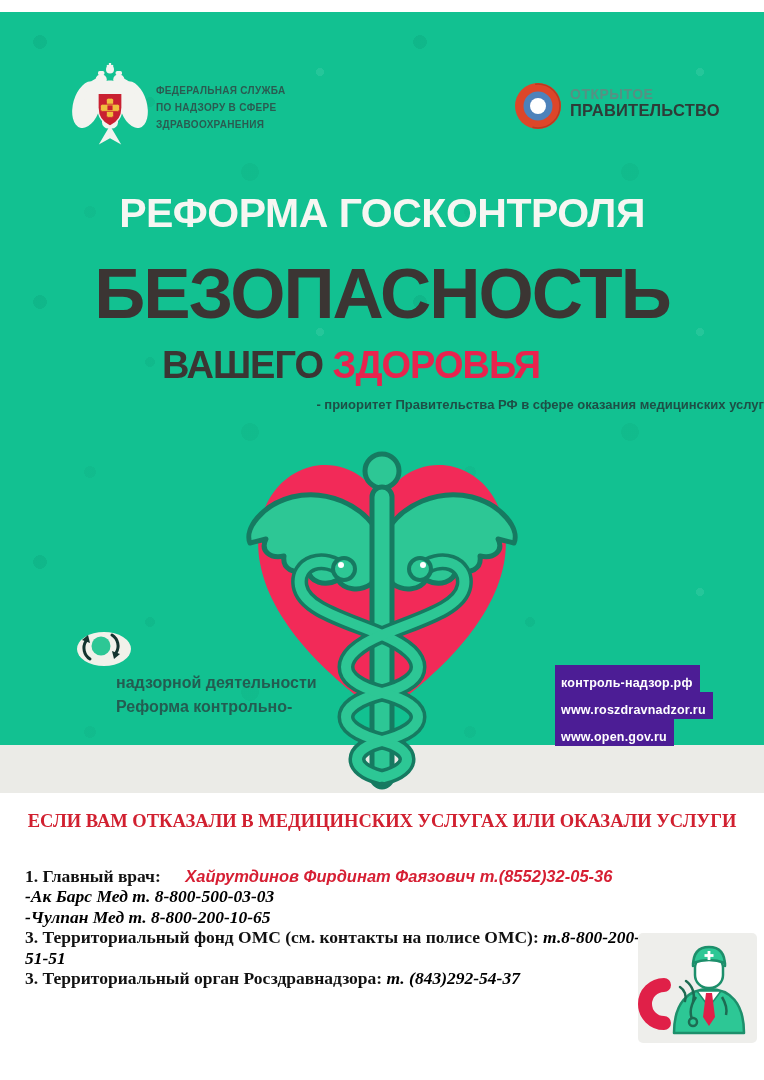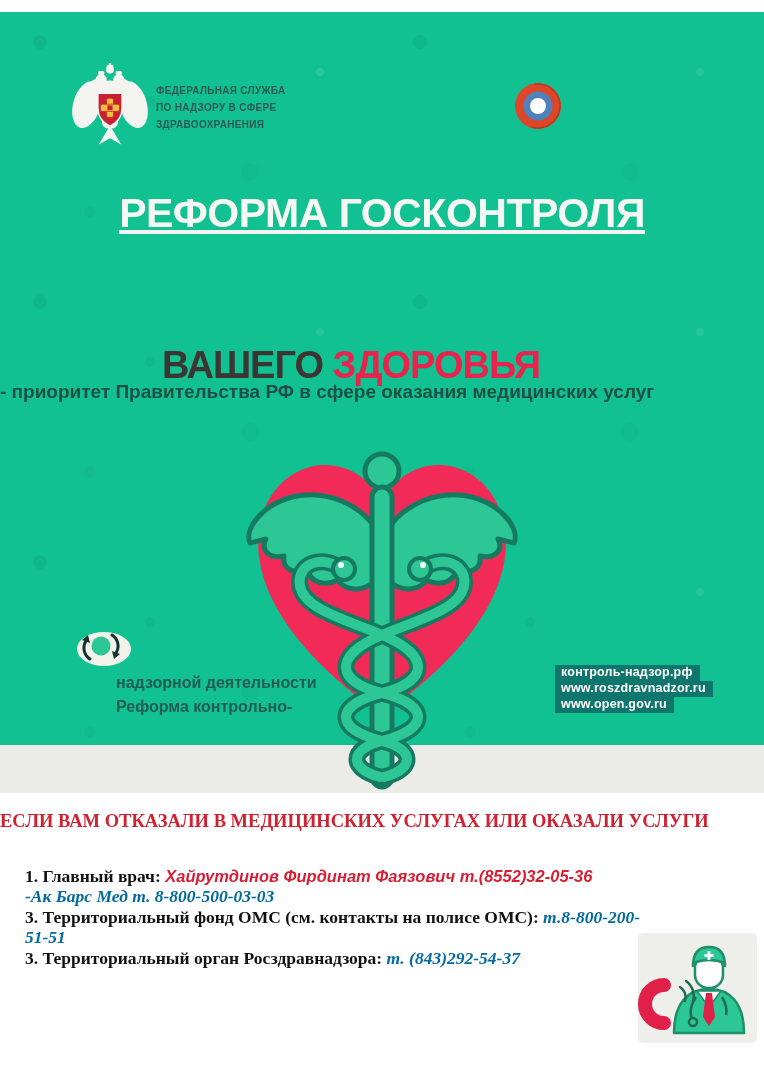--- a/index.html
+++ b/index.html
@@ -27,52 +27,52 @@
   .eagle{position:absolute;left:70px;top:60px;width:80px;height:94px;}
   .agency{position:absolute;left:156px;top:82px;color:#2a5b51;font-weight:bold;
           font-size:10px;line-height:17px;letter-spacing:.3px;}
   .og-logo{position:absolute;left:514px;top:82px;width:48px;height:48px;}
   .og-text{position:absolute;left:570px;top:86px;line-height:16px;}
   .og-line1{font-size:14px;font-weight:bold;color:#569183;letter-spacing:.5px;}
   .og-line2{font-size:16.5px;font-weight:bold;color:#2e3c38;letter-spacing:.2px;}
 
   
   .kicker{position:absolute;left:0;top:190px;width:764px;text-align:center;
-          color:#f6f6f2;font-size:41px;font-weight:bold;letter-spacing:-.5px;text-decoration:underline;}
+          color:#f6f6f2;font-size:41px;font-weight:bold;letter-spacing:-.5px;}
   .big-title{position:absolute;left:0;top:253px;width:764px;text-align:center;
           color:#3b3533;font-size:71px;font-weight:bold;letter-spacing:-2px;}
   .sub-title{position:absolute;left:0;top:344px;width:680px;text-align:center;
           font-size:38px;font-weight:bold;letter-spacing:-1px;color:#3b3533;margin-left:11px;}
   .sub-title .red{color:#e8234e;}
-  .tagline{position:absolute;left:0;top:381px;width:764px;text-align:left;
-          color:#1d4f46;font-size:19px;font-weight:bold;}
+  .tagline{position:absolute;left:0;top:397px;width:764px;text-align:right;
+          color:#1d4f46;font-size:13px;font-weight:bold;}
 
   
   .caduceus{position:absolute;left:232px;top:443px;width:300px;height:356px;z-index:5;}
 
   
   .eye-icon{position:absolute;left:76px;top:630px;width:58px;height:40px;}
   .reform-text{position:absolute;left:116px;top:671px;width:220px;
           color:#235c51;font-size:16px;font-weight:bold;line-height:24px;}
 
   
   .links{position:absolute;left:555px;top:665px;}
-  .link-box{display:table;background:#0f766e;color:#ffffff;font-weight:bold;
-          font-size:12.5px;line-height:13px;padding:1px 7px 2px 6px;letter-spacing:.2px;}
-
-  
-  .notice-heading{position:absolute;left:0;top:809px;width:764px;
+  .link-box{display:table;background:#4c1d95;color:#ffffff;font-weight:bold;
+          font-size:12.5px;line-height:13px;padding:12px 7px 2px 6px;letter-spacing:.2px;}
+
+  
+  .notice-heading{position:absolute;left:0;top:809px;width:764px;text-align:center;
           color:#d12030;font-family:"Liberation Serif",serif;font-weight:bold;
           font-size:18.5px;line-height:24px;}
   .contact-list{position:absolute;left:25px;top:866px;width:620px;
           font-family:"Liberation Serif",serif;font-weight:bold;
           font-size:17.5px;line-height:20.4px;color:#121212;}
-  .contact-row .val{color:#0369a1;font-style:italic;}
+  .contact-row .val{color:#000000;font-style:italic;}
   .contact-row .val-sans{color:#d61f33;font-style:italic;font-weight:bold;
-          font-family:"Liberation Sans",sans-serif;font-size:16.5px;}
+          font-family:"Liberation Sans",sans-serif;font-size:16.5px;margin-left:20px;}
   .doctor-box{position:absolute;left:638px;top:933px;width:119px;height:110px;
           background:#eeeeeb;border-radius:5px;}
   .doctor-box svg{position:absolute;left:0;top:0;}
 </style>
 </head>
 <body>
 
 <div class="poster">
 
   <div class="green"></div>
@@ -110,22 +110,27 @@
     <div>ПО НАДЗОРУ В СФЕРЕ</div>
     <div>ЗДРАВООХРАНЕНИЯ</div>
   </div>
 
   <svg class="og-logo" viewBox="0 0 48 48">
     <circle cx="24" cy="24" r="23" fill="#dd4629"></circle>
     <circle cx="24" cy="24" r="22" fill="none" stroke="#b93a22" stroke-width="1.5" stroke-dasharray="40 60"></circle>
     <circle cx="24" cy="24" r="14.5" fill="#4d82bb"></circle>
     <circle cx="24" cy="24" r="8" fill="#ffffff"></circle>
   </svg>
+  <div class="og-text">
+    <div class="og-line1">ОТКРЫТОЕ</div>
+    <div class="og-line2">ПРАВИТЕЛЬСТВО</div>
+  </div>
 
   <div class="kicker">РЕФОРМА ГОСКОНТРОЛЯ</div>
+  <div class="big-title">БЕЗОПАСНОСТЬ</div>
   <div class="sub-title"><span>ВАШЕГО</span>&nbsp;<span class="red">ЗДОРОВЬЯ</span></div>
   <div class="tagline">- приоритет Правительства РФ в сфере оказания медицинских услуг</div>
 
   <svg class="caduceus" viewBox="0 0 300 356">
     <path d="M150,75 C150,38 112,15 78,24 C38,35 20,78 28,120 C40,185 105,240 150,272
              C195,240 260,185 272,120 C280,78 262,35 222,24 C188,15 150,38 150,75 Z" fill="#f22a58"></path>
     <g fill="#2dc795" stroke="#167a61" stroke-width="5" stroke-linejoin="round">
       <path d="M148,92 C130,60 93,46 60,54 C30,62 12,86 18,100 L34,96
                C28,108 38,116 52,113 C50,126 62,132 76,127
                C78,139 92,144 106,137 C112,147 128,149 139,141
@@ -178,20 +183,21 @@
     <div class="link-box">www.open.gov.ru</div>
   </div>
 
   <div class="notice-heading">
     <div>ЕСЛИ ВАМ ОТКАЗАЛИ В МЕДИЦИНСКИХ УСЛУГАХ ИЛИ ОКАЗАЛИ УСЛУГИ</div>
   </div>
 
   <div class="contact-list">
     <div class="contact-row"><span>1. Главный врач: </span><span class="val-sans">Хайрутдинов Фирдинат Фаязович т.(8552)32-05-36</span></div>
     <div class="contact-row"><span></span><span class="val">-Ак Барс Мед т. 8-800-500-03-03</span></div>
+    <div class="contact-row"><span></span><span class="val">-Чулпан Мед т. 8-800-200-10-65</span></div>
     <div class="contact-row"><span>3. Территориальный фонд ОМС (см. контакты на полисе ОМС): </span><span class="val">т.8-800-200-51-51</span></div>
     <div class="contact-row"><span>3. Территориальный орган Росздравнадзора: </span><span class="val">т. (843)292-54-37</span></div>
   </div>
 
   <div class="doctor-box">
     <svg width="119" height="110" viewBox="0 0 119 110">
       <path d="M36,100 C36,70 50,56 71,56 C92,56 106,70 106,100 Z" fill="#2dc795" stroke="#1d8f6b" stroke-width="2.5" stroke-linejoin="round"></path>
       <polygon points="59,58 71,74 83,58" fill="#ffffff" stroke="#1d8f6b" stroke-width="1.5"></polygon>
       <polygon points="68,60 74,60 77,84 71,93 65,84" fill="#e02048"></polygon>
       <path d="M58,64 Q50,76 54,86" fill="none" stroke="#1d6b52" stroke-width="2.5"></path>

